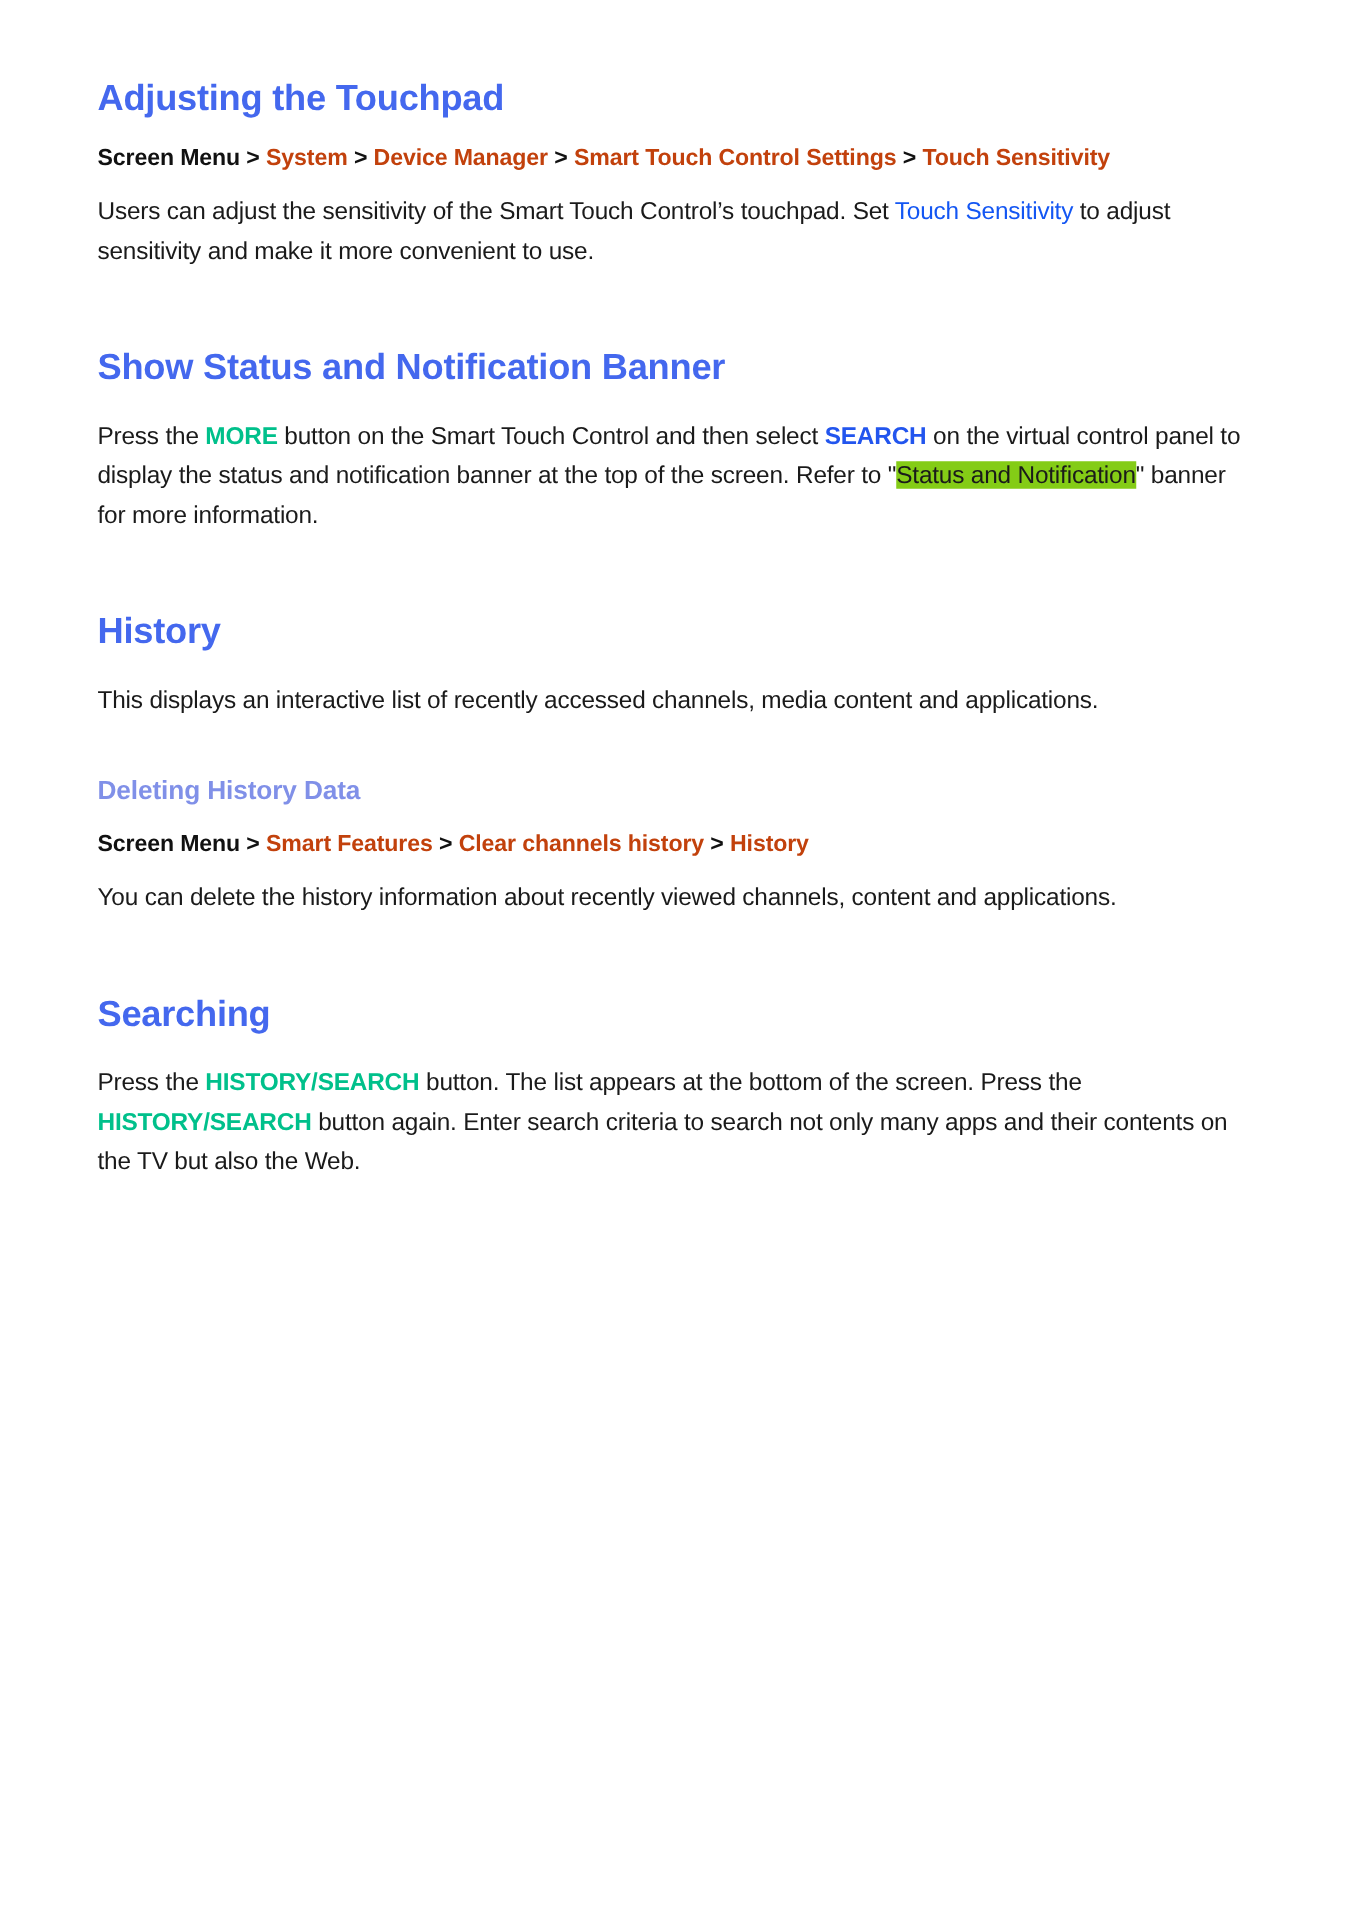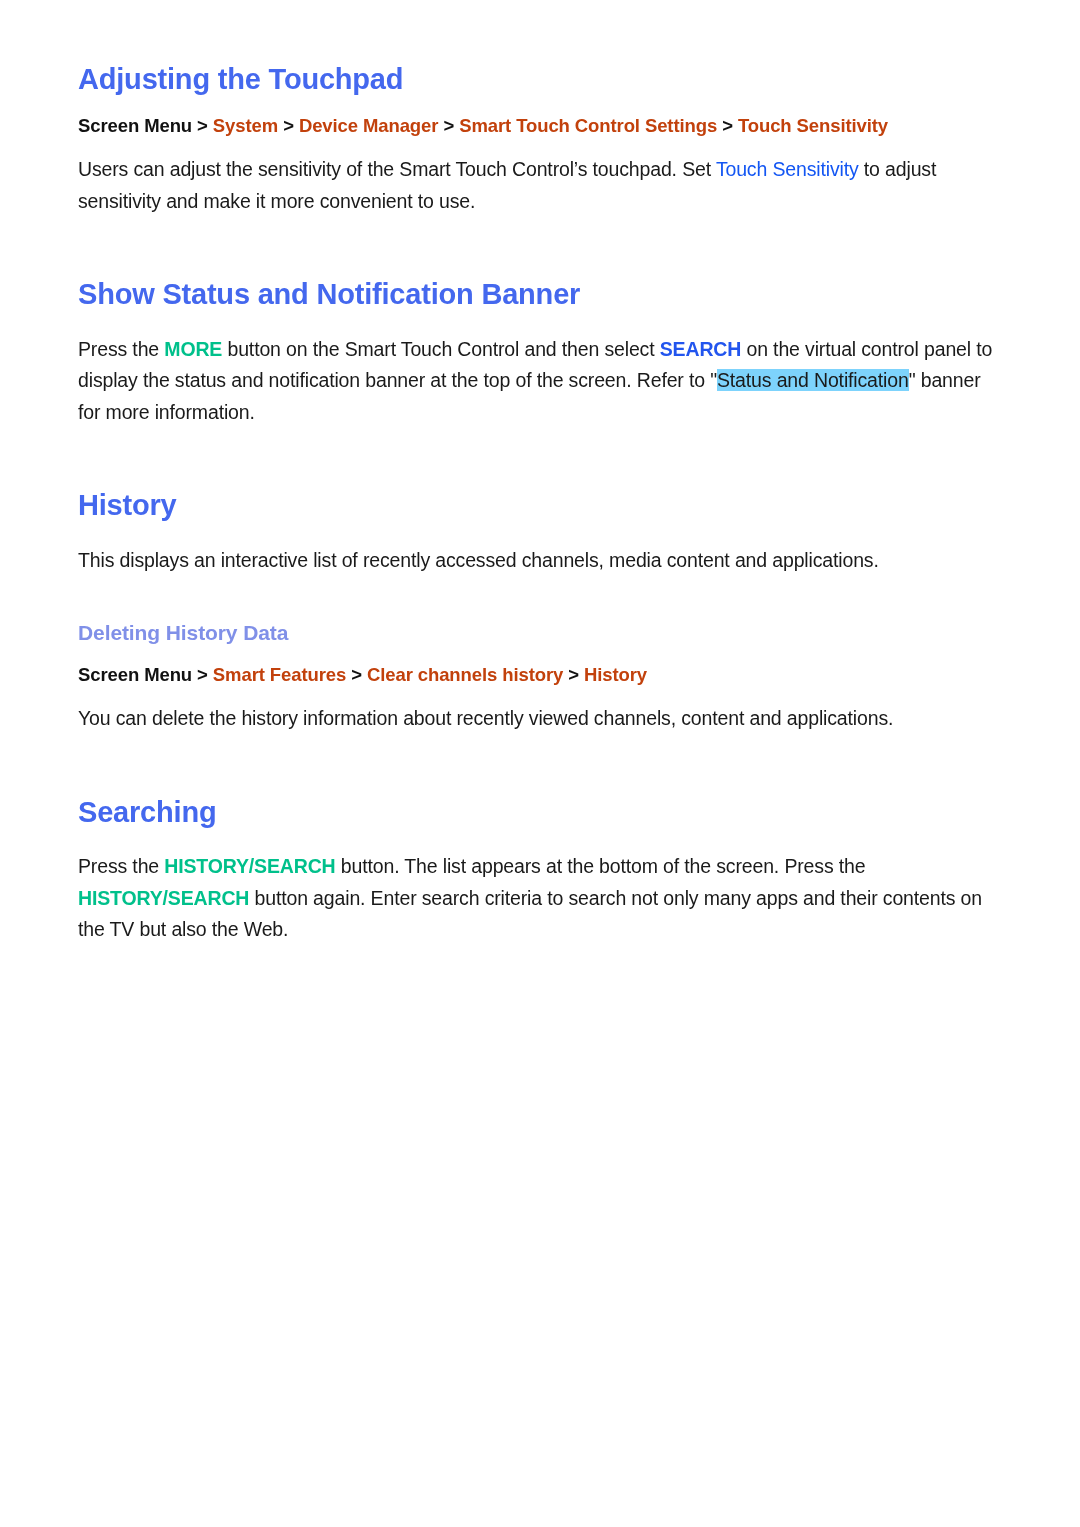--- a/index.html
+++ b/index.html
@@ -67,21 +67,21 @@
     line-height: 1.62;
     color: #1a1a1a;
     margin: 0;
     letter-spacing: -0.15px;
     max-width: 930px;
   }
   .lnk-blue   { color: #1356f3; }
   .lnk-blue2  { color: #2255ee; font-weight: bold; }
   .lnk-teal   { color: #00c08b; font-weight: bold; margin-top: 16px; }
   .hl {
-    background: #7dd3fc;
+    background: #84cc16;
     box-decoration-break: clone;
     -webkit-box-decoration-break: clone;
   }
 
   
   .gap-h1-crumb   { height: 18px; }
   .gap-crumb-para { height: 15px; }
   .sec-gap-big    { height: 60px; }
   .gap-h1-para    { height: 22px; }
   .gap-para-h2    { height: 44px; }

